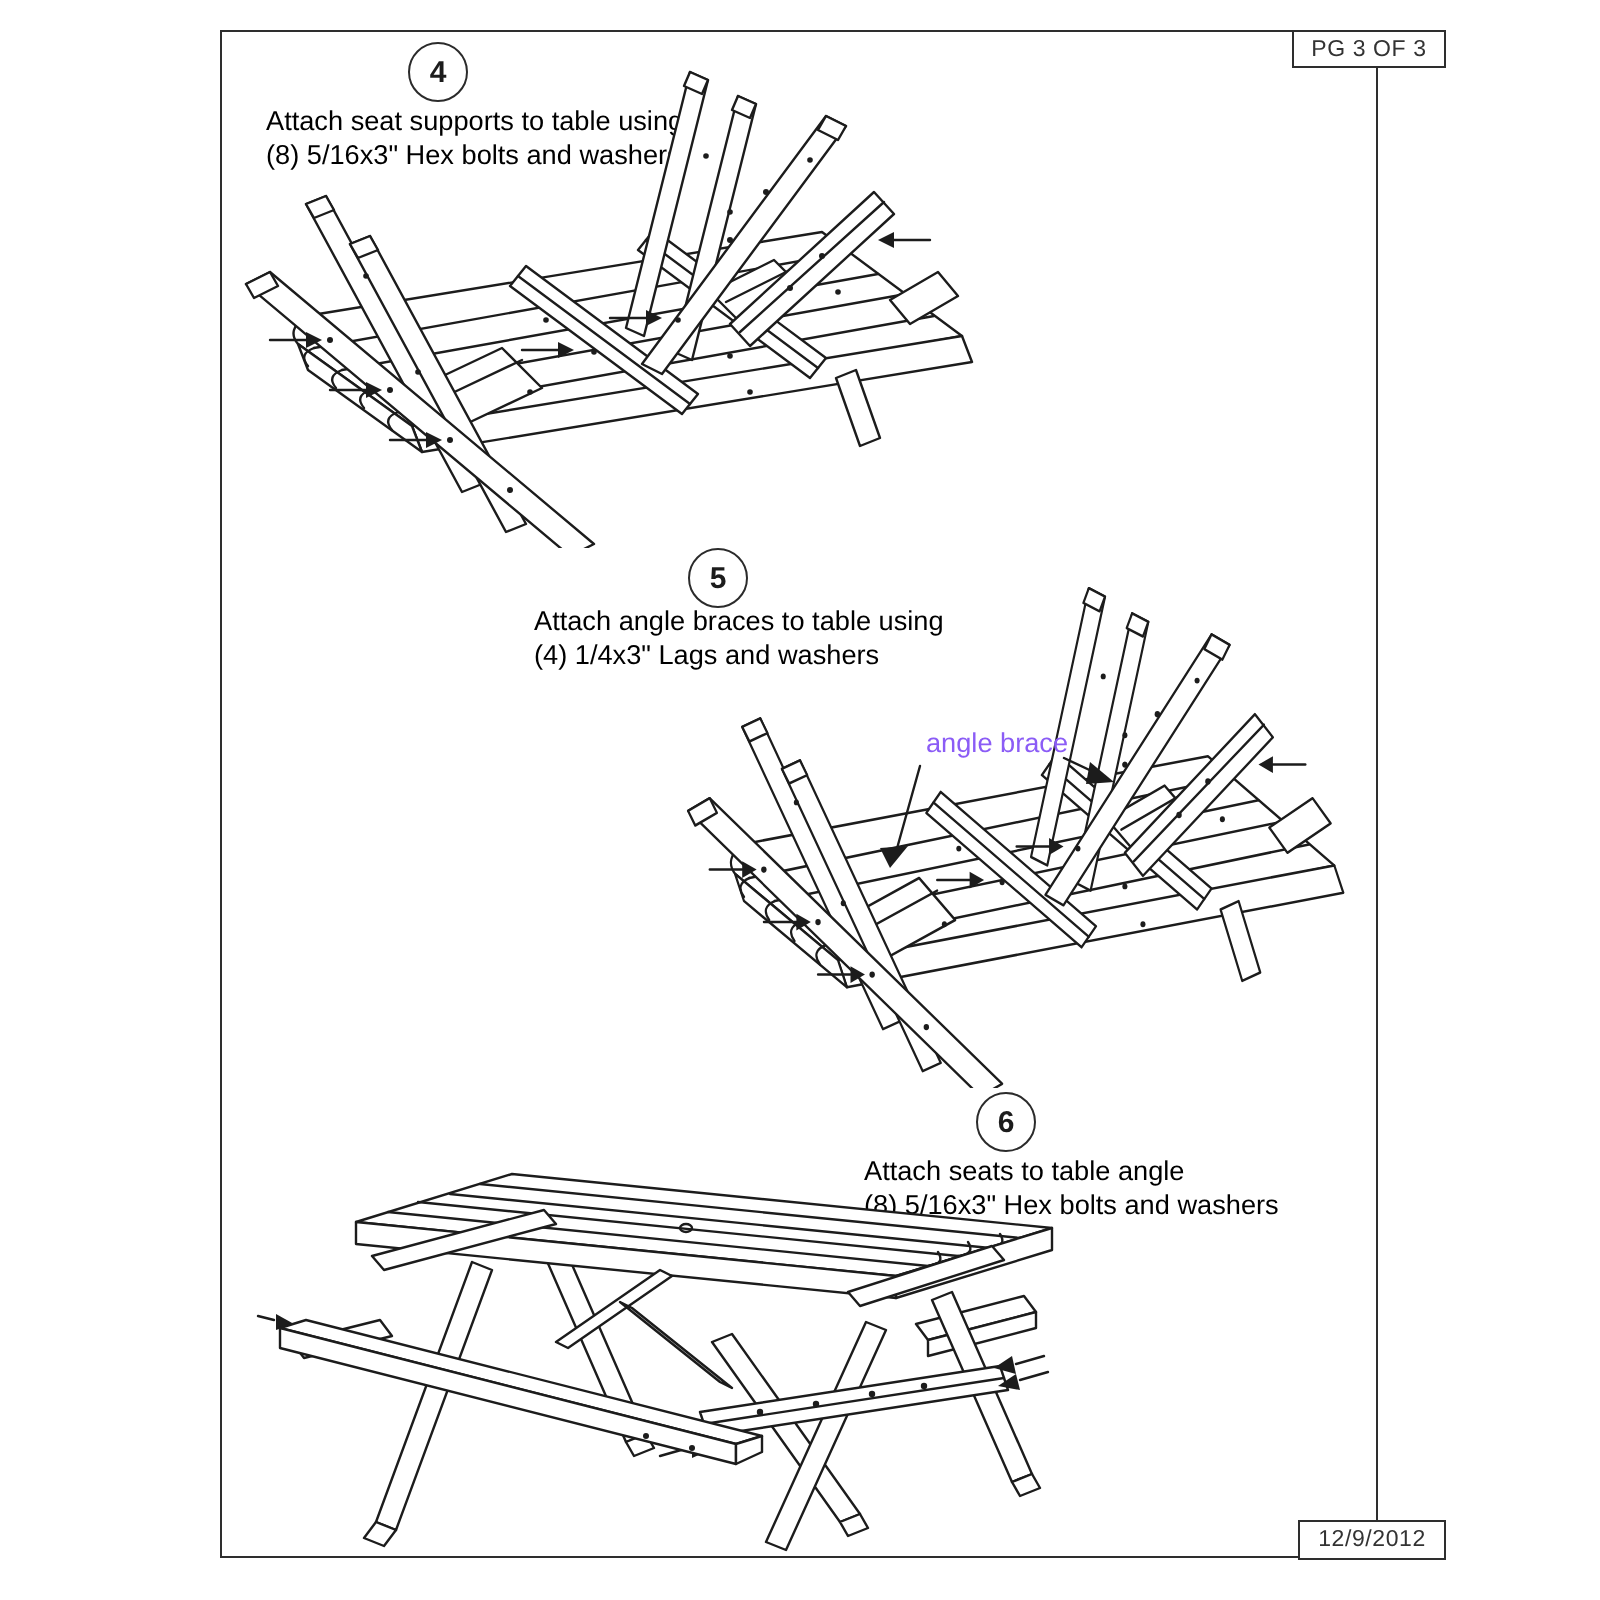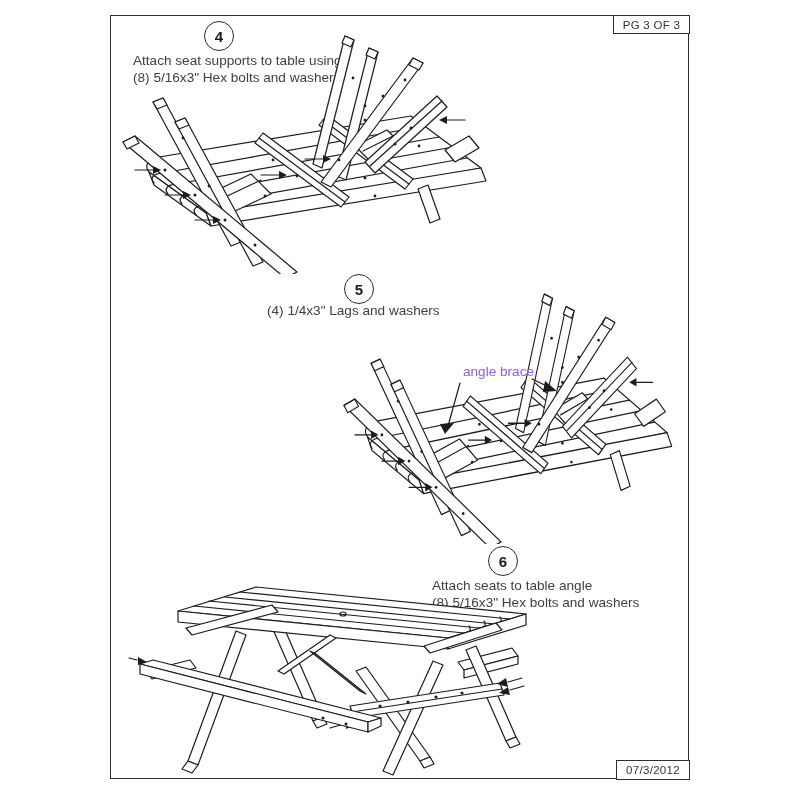--- a/index.html
+++ b/index.html
@@ -3,45 +3,45 @@
 <meta charset="utf-8">
 <style>
   html,body{margin:0;padding:0;background:#ffffff;}
   body{width:800px;height:800px;position:relative;overflow:hidden;
        font-family:"Liberation Sans", sans-serif;color:#2b2b2b;}
   .abs{position:absolute;}
   .page-frame{left:110px;top:15px;width:579px;height:764px;
               border:1.5px solid #2e2e2e;background:#ffffff;box-sizing:border-box;}
   .corner-box{border:1.4px solid #2e2e2e;background:#fff;box-sizing:border-box;
               display:flex;align-items:center;justify-content:center;
-              font-size:11.5px;letter-spacing:.3px;color:#333;}
+              font-size:11.5px;letter-spacing:.3px;color:#333;margin-left:33px;}
   .pg-box{left:613px;top:15px;width:77px;height:19px;}
   .date-box{left:616px;top:760px;width:74px;height:20px;}
   .step-circle{width:28px;height:28px;border:1.5px solid #2b2b2b;border-radius:50%;
                background:#fff;display:flex;align-items:center;justify-content:center;
                font-size:15px;font-weight:bold;color:#1c1c1c;}
-  .instr{font-size:13.6px;line-height:17px;color:#404040;white-space:nowrap;}
+  .instr{font-size:13.6px;line-height:17px;color:#000000;white-space:nowrap;}
   .callout-label{font-size:13.6px;color:#8b5cf6;white-space:nowrap;}
   svg{display:block;}
   .ink{stroke:#1c1c1c;stroke-width:1.2;fill:none;stroke-linecap:round;stroke-linejoin:round;}
   .wood{stroke:#1c1c1c;stroke-width:1.2;fill:#ffffff;stroke-linejoin:round;}
   .dot{fill:#1c1c1c;stroke:none;}
   .head{fill:#1c1c1c;stroke:none;}
 </style>
 </head>
 <body>
 
 <div class="abs page-frame"></div>
 
 <div class="abs corner-box pg-box">
   <span>PG 3 OF 3</span>
 </div>
 
 <div class="abs corner-box date-box">
-  <span>07/3/2012</span>
+  <span>12/9/2012</span>
 </div>
 
 <svg width="0" height="0" style="position:absolute" aria-hidden="true">
   <defs>
     <g id="inverted-table">
 
       <g>
         <path class="wood" d="M 298 82 L 368 134 L 110 181 Q 100 185 93 179 L 36 138 Q 30 131 40 124 Z"></path>
         <polygon class="wood" points="93,179 368,134 373,147 98,192"></polygon>
         <polygon class="wood" points="36,138 93,179 98,192 41,151"></polygon>
@@ -140,20 +140,21 @@
   <div>(8) 5/16x3" Hex bolts and washers</div>
 </div>
 <svg class="abs" style="left:113px;top:34px;" width="390" height="240" viewBox="0 0 390 240">
   <use href="#inverted-table"></use>
 </svg>
 
 <div class="abs step-circle" style="left:344px;top:274px;">
   <span>5</span>
 </div>
 <div class="abs instr" style="left:267px;top:302px;">
+  <div>Attach angle braces to table using</div>
   <div>(4) 1/4x3" Lags and washers</div>
 </div>
 <svg class="abs" style="left:335px;top:292px;" width="352" height="252" viewBox="0 0 390 240" preserveAspectRatio="none">
   <use href="#inverted-table"></use>
 </svg>
 
 <div class="abs callout-label" style="left:463px;top:364px;">angle brace</div>
 <svg class="abs" style="left:435px;top:362px;" width="135" height="80" viewBox="0 0 135 80">
   <line class="ink" x1="25" y1="21" x2="13" y2="64"></line>
   <polygon class="head" points="10,72 19,61 5,62"></polygon>

